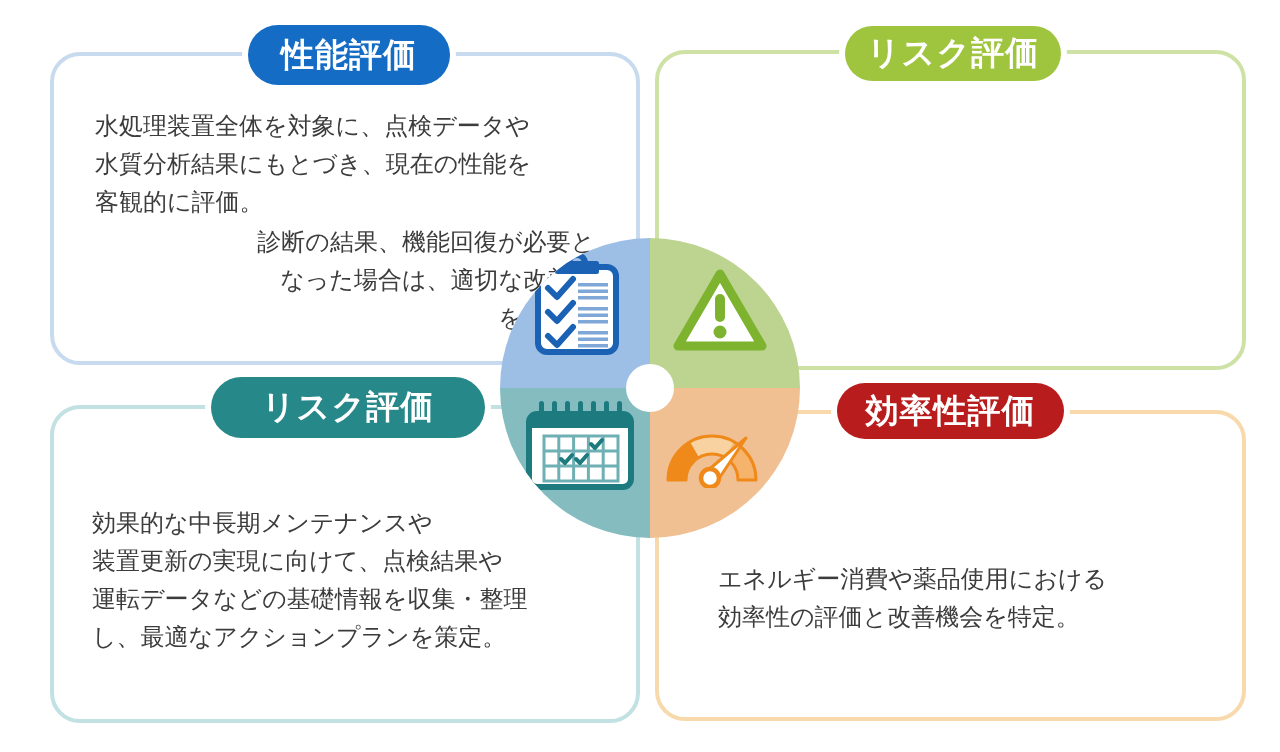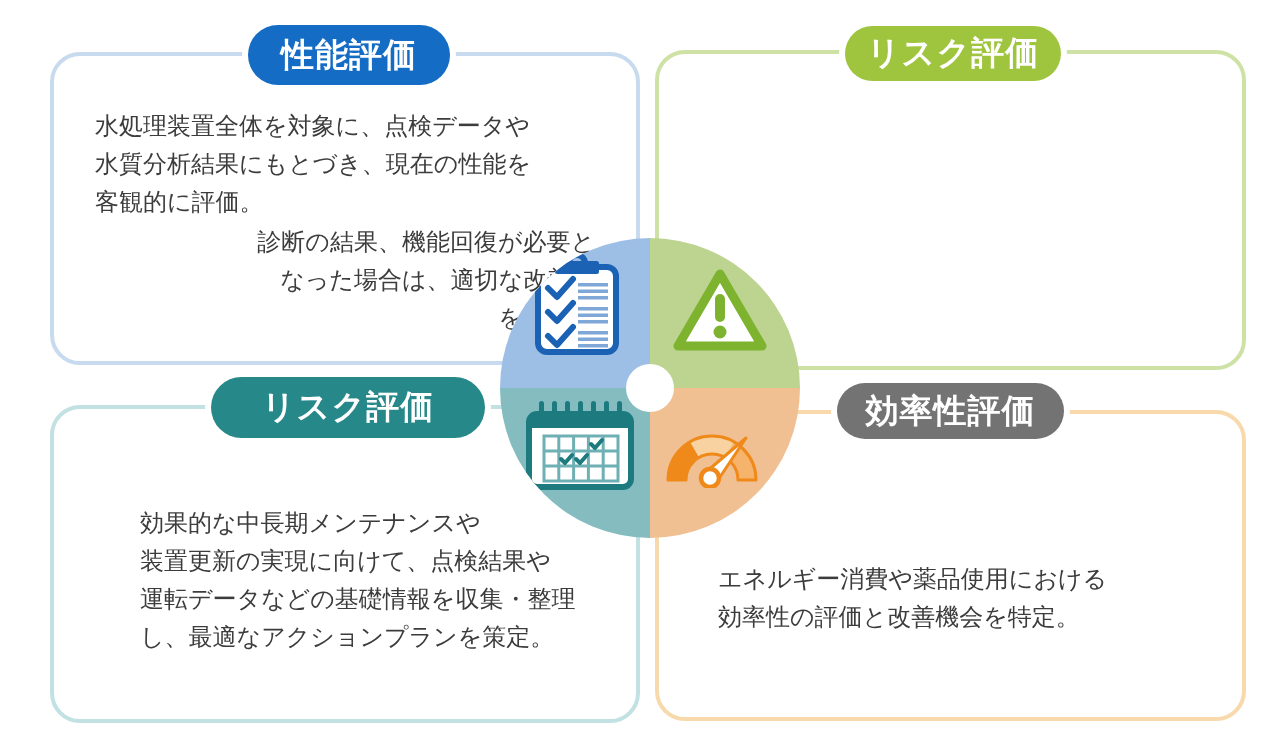--- a/index.html
+++ b/index.html
@@ -37,35 +37,35 @@
     color: #ffffff;
     font-size: 33px;
     font-weight: bold;
     letter-spacing: 1px;
     box-shadow: 0 0 0 6px #ffffff;
     z-index: 5;
   }
   .badge.performance { left: 248px; top: 25px;  width: 202px; height: 60px; background: #156cc4; }
   .badge.risk        { left: 845px; top: 26px;  width: 216px; height: 55px; background: #9fc43e; }
   .badge.repair      { left: 211px; top: 377px; width: 274px; height: 61px; background: #27888a; }
-  .badge.efficiency  { left: 837px; top: 383px; width: 227px; height: 56px; background: #737373; }
+  .badge.efficiency  { left: 837px; top: 383px; width: 227px; height: 56px; background: #b91c1c; }
 
   
   .desc {
     position: absolute;
     font-size: 24px;
     line-height: 38px;
     color: #3c3c3c;
     white-space: pre-line;
     z-index: 2;
   }
   .desc.tl-1 { left: 95px;  top: 107px; width: 500px; }
   .desc.tl-2 { left: 95px;  top: 223px; width: 500px; text-align: right; }
   .desc.tr-1 { left: 712px; top: 121px; width: 510px; }
-  .desc.bl-1 { left: 92px;  top: 504px; width: 530px; margin-left: 48px; }
+  .desc.bl-1 { left: 92px;  top: 504px; width: 530px; }
   .desc.br-1 { left: 718px; top: 560px; width: 500px; }
 
   
   .wheel {
     position: absolute;
     left: 500px; top: 238px;
     width: 300px; height: 300px;
     border-radius: 50%;
     overflow: hidden;
     z-index: 4;

